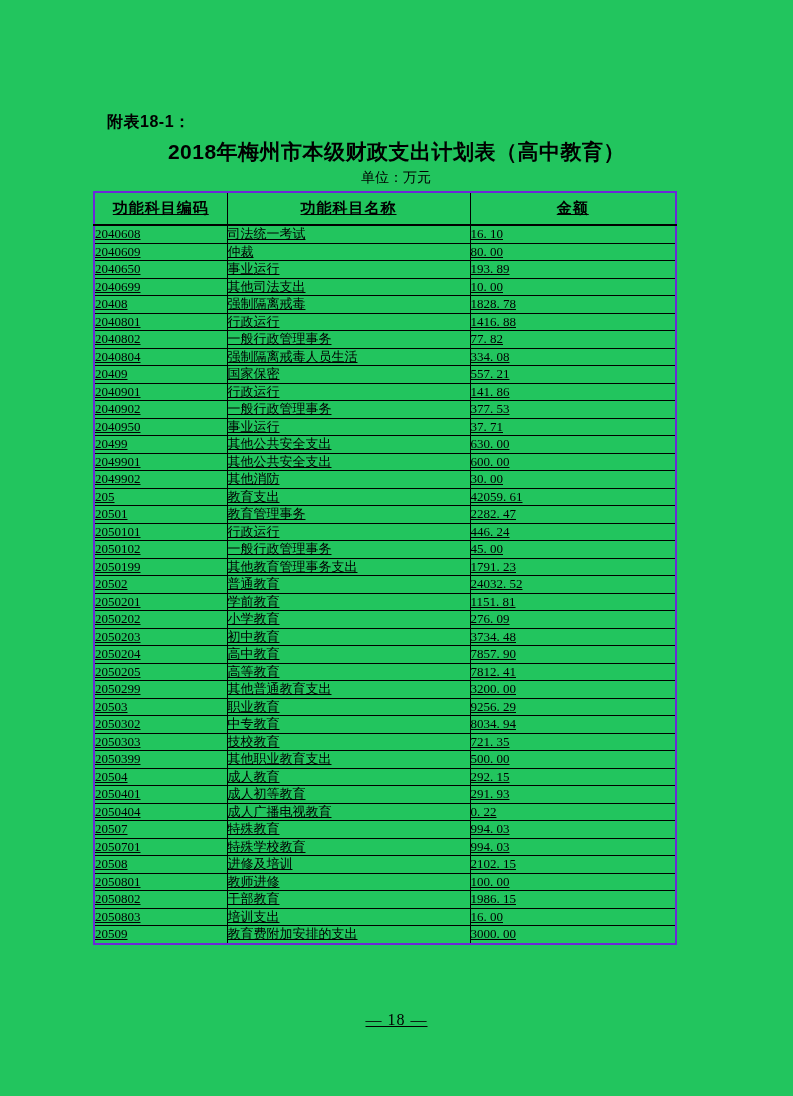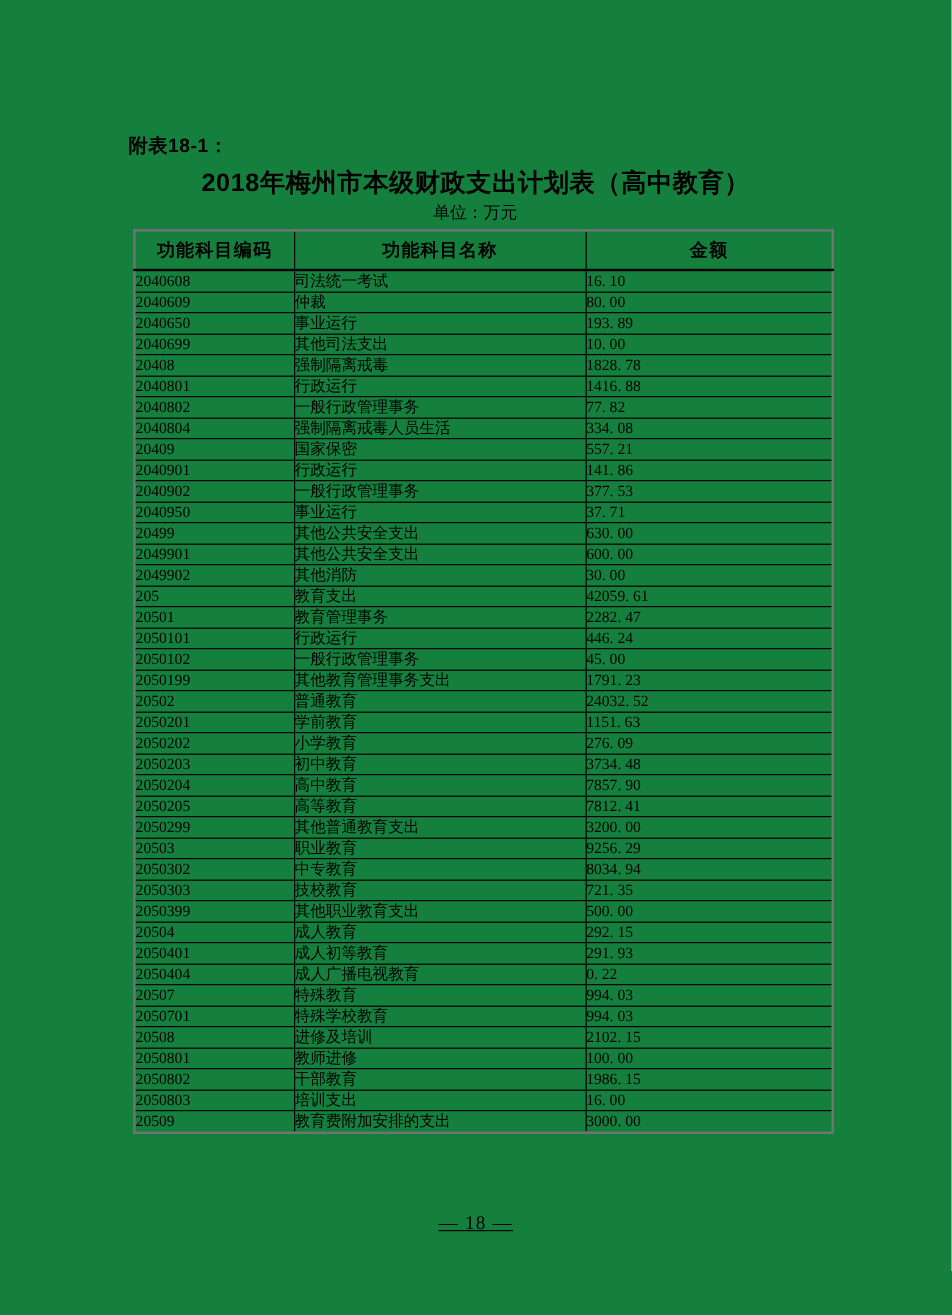--- a/index.html
+++ b/index.html
@@ -1,42 +1,43 @@
 <!DOCTYPE html>
 <html><head>
 <meta charset="utf-8">
 <style>
   html,body{margin:0;padding:0;background:#e8e8e8;}
   .page{
     position:relative;
     width:793px;height:1096px;
-    background:#15803d;
+    background:#22c55e;
     overflow:hidden;
     color:#000;
     font-family:"Liberation Serif","DejaVu Serif",serif;
   }
   .appendix-label{
     position:absolute;left:107px;top:112px;
     font-family:"Liberation Sans","DejaVu Sans",sans-serif;
     font-weight:700;font-size:16px;letter-spacing:0.5px;
   }
   .doc-title{
     position:absolute;left:0;top:138px;width:793px;
     text-align:center;
     font-family:"Liberation Sans","DejaVu Sans",sans-serif;
     font-weight:700;font-size:21px;letter-spacing:0.5px;
   }
   .unit-note{
     position:absolute;left:105px;top:169px;width:582px;
     text-align:center;font-size:14px;
   }
   table.budget-table{
-    position:absolute;left:111px;top:191px;width:582px;
+    position:absolute;left:93px;top:191px;width:582px;
     border-collapse:collapse;table-layout:fixed;
-    border:2px solid #737373;
+    border:2px solid #6d28d9;
+    text-decoration:underline;
   }
   table.budget-table th{
     border:1px solid #000;border-bottom:2px solid #000;
     height:31px;padding:0;
     font-family:"Liberation Sans","DejaVu Sans",sans-serif;
     font-weight:700;font-size:15px;text-align:center;
     letter-spacing:1px;
   }
   table.budget-table td{
     border:1px solid #000;
@@ -180,21 +181,21 @@
           <td class="amount-cell">1791. 23</td>
         </tr>
         <tr>
           <td class="code-cell lvl2">20502</td>
           <td class="name-cell lvl2">普通教育</td>
           <td class="amount-cell">24032. 52</td>
         </tr>
         <tr>
           <td class="code-cell lvl3">2050201</td>
           <td class="name-cell lvl3">学前教育</td>
-          <td class="amount-cell">1151. 63</td>
+          <td class="amount-cell">1151. 81</td>
         </tr>
         <tr>
           <td class="code-cell lvl3">2050202</td>
           <td class="name-cell lvl3">小学教育</td>
           <td class="amount-cell">276. 09</td>
         </tr>
         <tr>
           <td class="code-cell lvl3">2050203</td>
           <td class="name-cell lvl3">初中教育</td>
           <td class="amount-cell">3734. 48</td>

